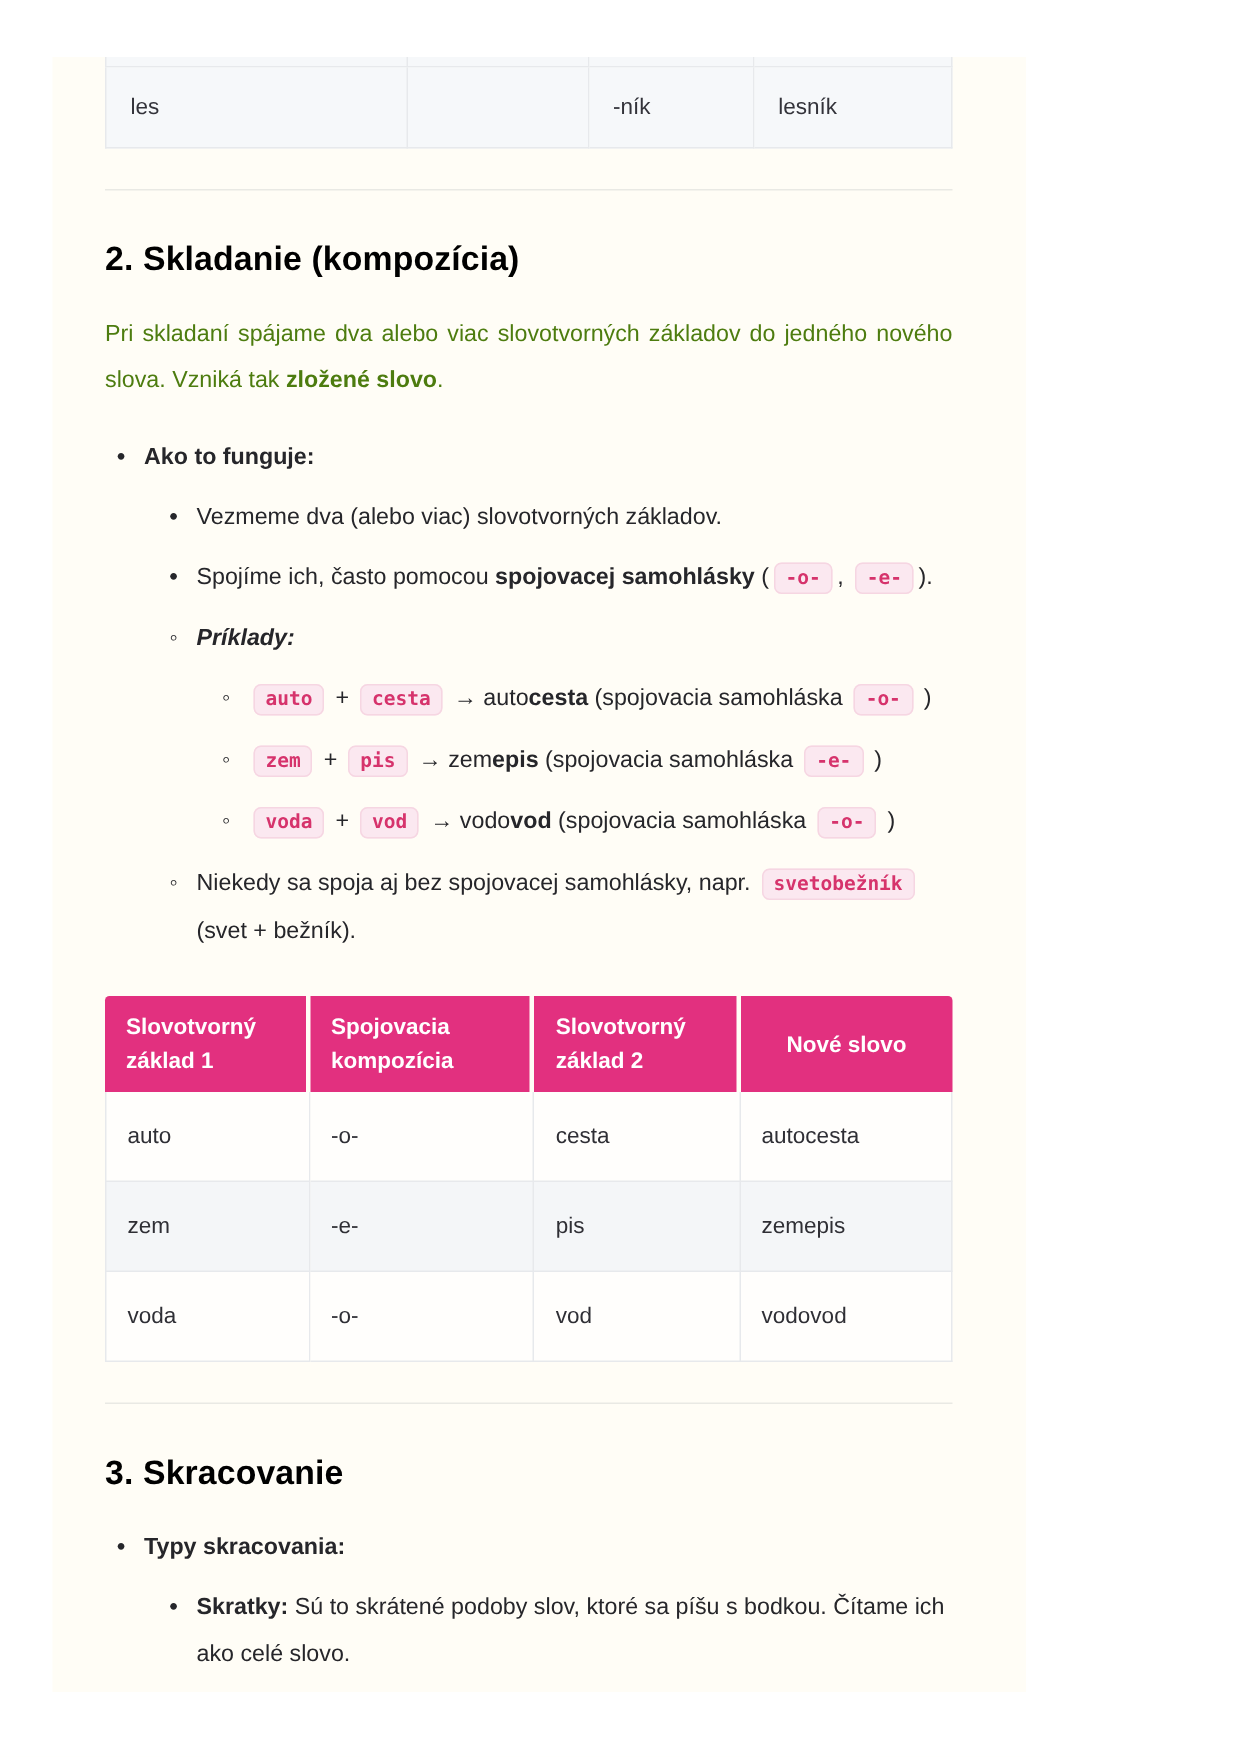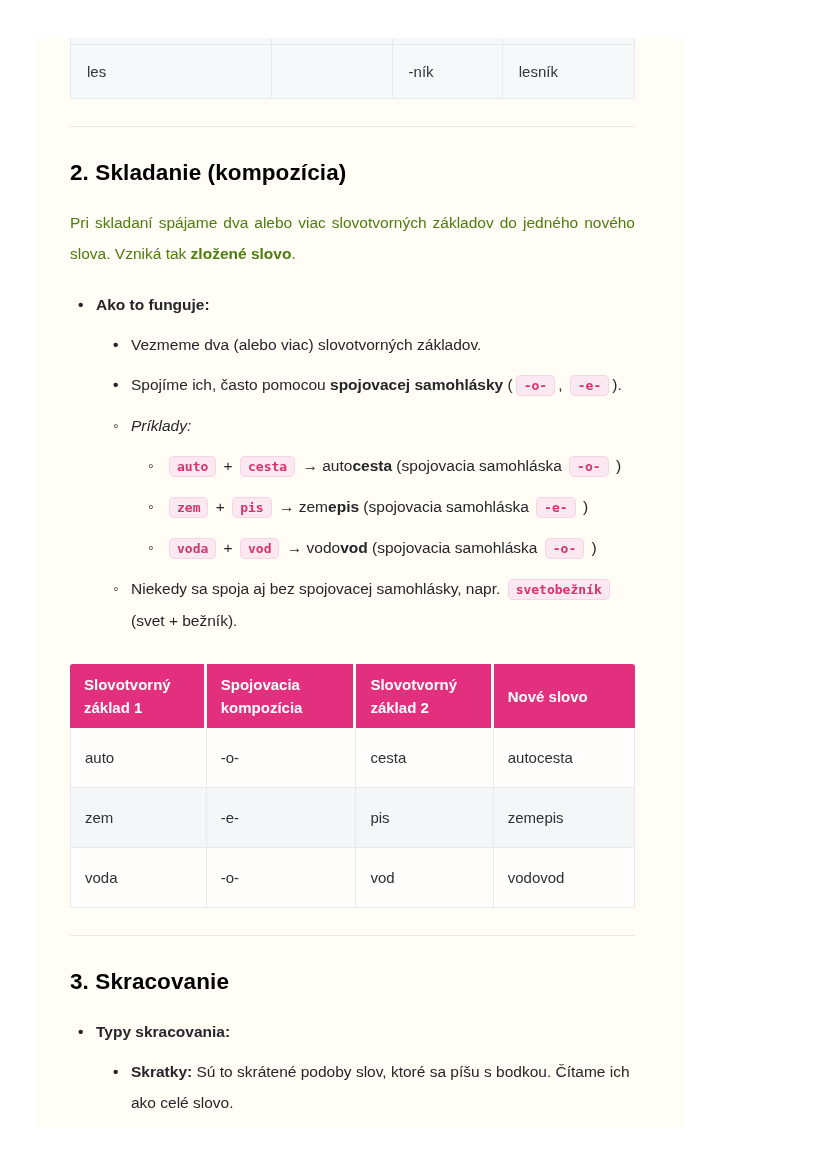--- a/index.html
+++ b/index.html
@@ -27,21 +27,21 @@
   .plain-table td:first-child{border-left:1px solid #e7e9ec;}
   .plain-table tr.sliver td{height:7px;padding:0;}
   .plain-table tr.main td{height:54px;}
 
   .comp-table{margin-top:2px;}
   .comp-table th{
     background:#e2307f;color:#ffffff;font-weight:700;text-align:left;
     font-size:15px;line-height:23px;padding:9px 14px;height:62px;
     border-right:3px solid #fffdf6;vertical-align:middle;
   }
-  .comp-table th:last-child{border-right:none;}
+  .comp-table th:last-child{border-right:none;text-align:center;}
   .comp-table th:first-child{border-top-left-radius:3px;}
   .comp-table th:last-child{border-top-right-radius:3px;}
   .comp-table td{
     border-right:1px solid #e7e9ec;border-bottom:1px solid #e7e9ec;
     background:#fffefc;font-size:15px;color:#2f2f35;padding:0 14px;height:60px;
   }
   .comp-table td:first-child{border-left:1px solid #e7e9ec;}
   .comp-table tbody tr:nth-child(even) td{background:#f4f6f8;}
 
   hr.rule{border:none;border-top:1px solid #e9e9e4;margin:27px 0 0 0;}
@@ -54,21 +54,21 @@
     font-size:15.5px;line-height:31px;color:#4d7c0f;margin:0 0 20px 0;
     text-align:justify;
   }
 
   ul.root{list-style:none;margin:2px 0 28px 0;padding:0 0 0 8px;}
   ul.root ul{list-style:none;margin:9px 0 0 0;padding:0 0 0 17px;}
   li{position:relative;padding-left:18px;margin:0 0 9px 0;
      font-size:15.5px;line-height:31px;color:#26262a;}
   li.b-disc::before{content:"\2022";position:absolute;left:0;top:0;font-weight:700;}
   li.b-circle::before{content:"\25E6";position:absolute;left:0;top:0;}
-  li em{font-style:italic;}
+  li em{font-style:italic;font-weight:bold;}
 
   code.badge{
     font-family:"DejaVu Sans Mono","Liberation Mono",monospace;
     font-size:13px;font-weight:700;color:#d6336c;background:#fbe8f0;
     border:1px solid #f6d6e2;border-radius:5px;padding:2px 7px;margin:0 3px;
     white-space:nowrap;
   }
 
   #watermark{
     position:absolute;right:11px;bottom:28px;z-index:3;

